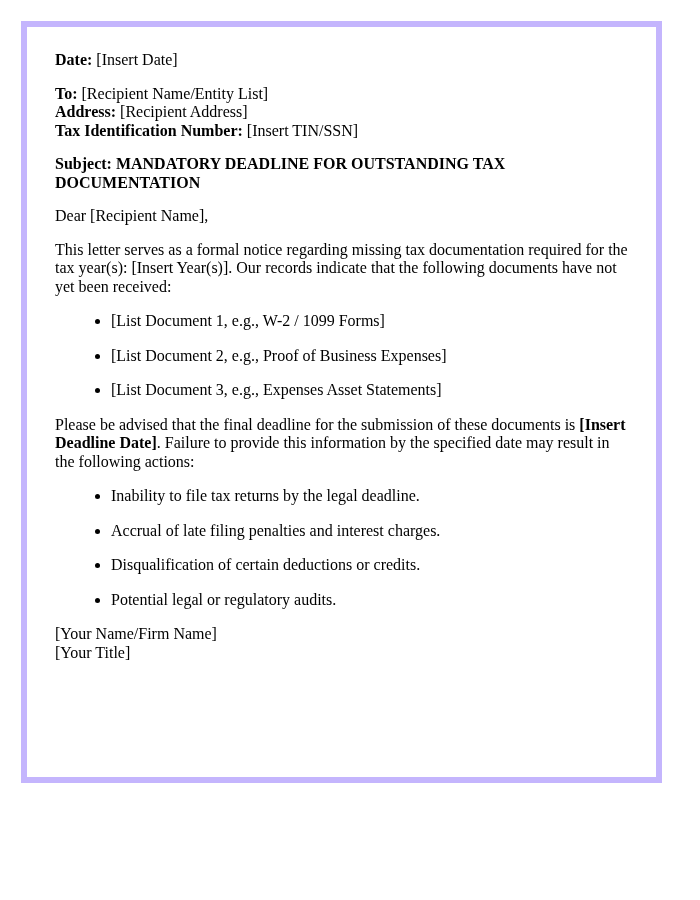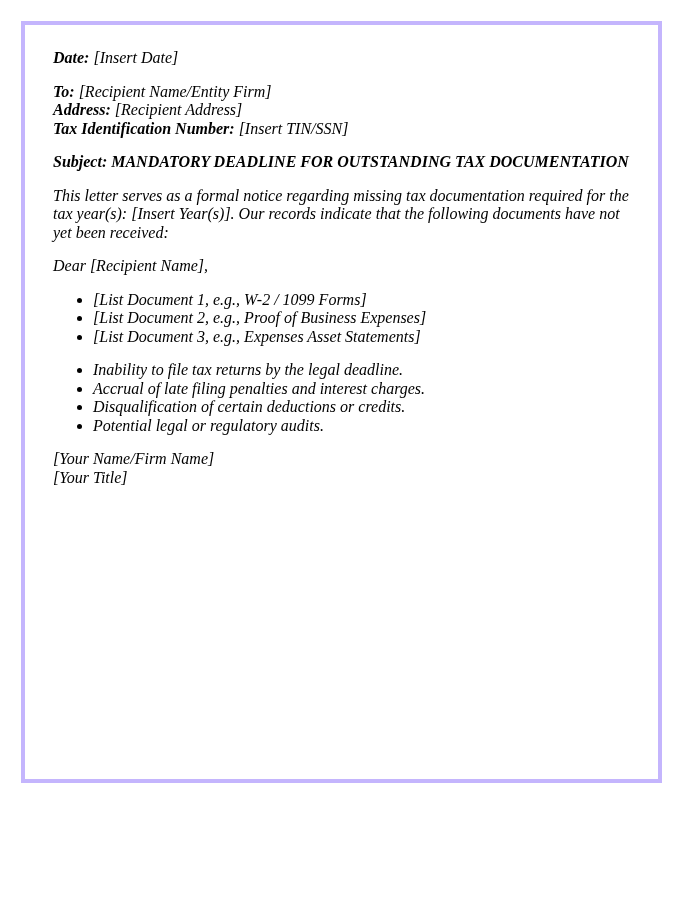--- a/index.html
+++ b/index.html
@@ -13,59 +13,59 @@
     position: relative;
     font-family: "Liberation Serif", serif;
     color: #000000;
   }
   .letter-frame {
     position: absolute;
     left: 21px;
     top: 21px;
     width: 641px;
     height: 762px;
-    border: 4px solid #c4b5fd;
+    border: 6px solid #c4b5fd;
     box-sizing: border-box;
     background: #ffffff;
-    font-style: italic;
   }
   .letter-body {
     padding: 9px 26px 20px 28px;
     font-size: 16px;
     line-height: 18.5px;
   }
   .letter-body p {
     margin: 15px 0;
   }
   .letter-body ul {
     margin: 15px 0;
     padding-left: 40px;
   }
   .letter-body li {
-    margin: 0;
+    margin: 16px;
   }
   .b {
     font-weight: bold;
   }
 </style>
 </head>
 <body>
 
 <div class="letter-frame">
   <div class="letter-body" id="letter-body">
       <p><span class="b">Date:</span><span> [Insert Date]</span></p>
-      <p><span class="b">To:</span><span> [Recipient Name/Entity Firm]</span><br><span class="b">Address:</span><span> [Recipient Address]</span><br><span class="b">Tax Identification Number:</span><span> [Insert TIN/SSN]</span></p>
+      <p><span class="b">To:</span><span> [Recipient Name/Entity List]</span><br><span class="b">Address:</span><span> [Recipient Address]</span><br><span class="b">Tax Identification Number:</span><span> [Insert TIN/SSN]</span></p>
       <p><span class="b">Subject: MANDATORY DEADLINE FOR OUTSTANDING TAX DOCUMENTATION</span></p>
+      <p><span>Dear [Recipient Name],</span></p>
       <p><span>This letter serves as a formal notice regarding missing tax documentation required for the tax year(s): [Insert Year(s)]. Our records indicate that the following documents have not yet been received:</span></p>
-      <p><span>Dear [Recipient Name],</span></p>
       <ul>
         <li>[List Document 1, e.g., W-2 / 1099 Forms]</li>
         <li>[List Document 2, e.g., Proof of Business Expenses]</li>
         <li>[List Document 3, e.g., Expenses Asset Statements]</li>
       </ul>
+      <p><span>Please be advised that the final deadline for the submission of these documents is </span><span class="b">[Insert Deadline Date]</span><span>. Failure to provide this information by the specified date may result in the following actions:</span></p>
       <ul>
         <li>Inability to file tax returns by the legal deadline.</li>
         <li>Accrual of late filing penalties and interest charges.</li>
         <li>Disqualification of certain deductions or credits.</li>
         <li>Potential legal or regulatory audits.</li>
       </ul>
       <p><span>[Your Name/Firm Name]</span><br><span>[Your Title]</span><br></p>
     </div>
 </div>
 

